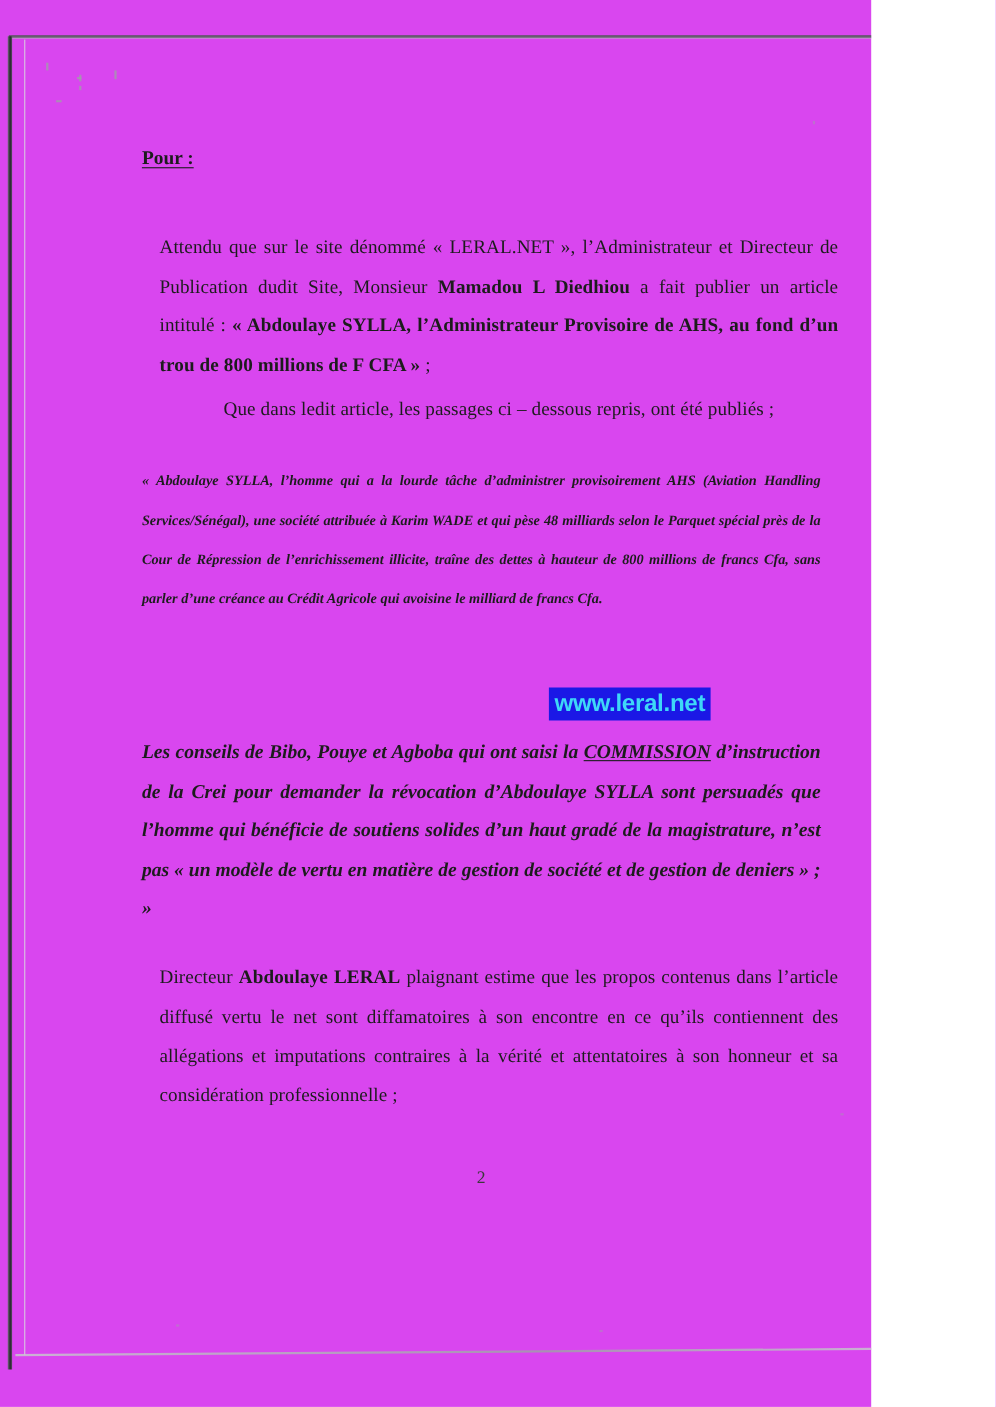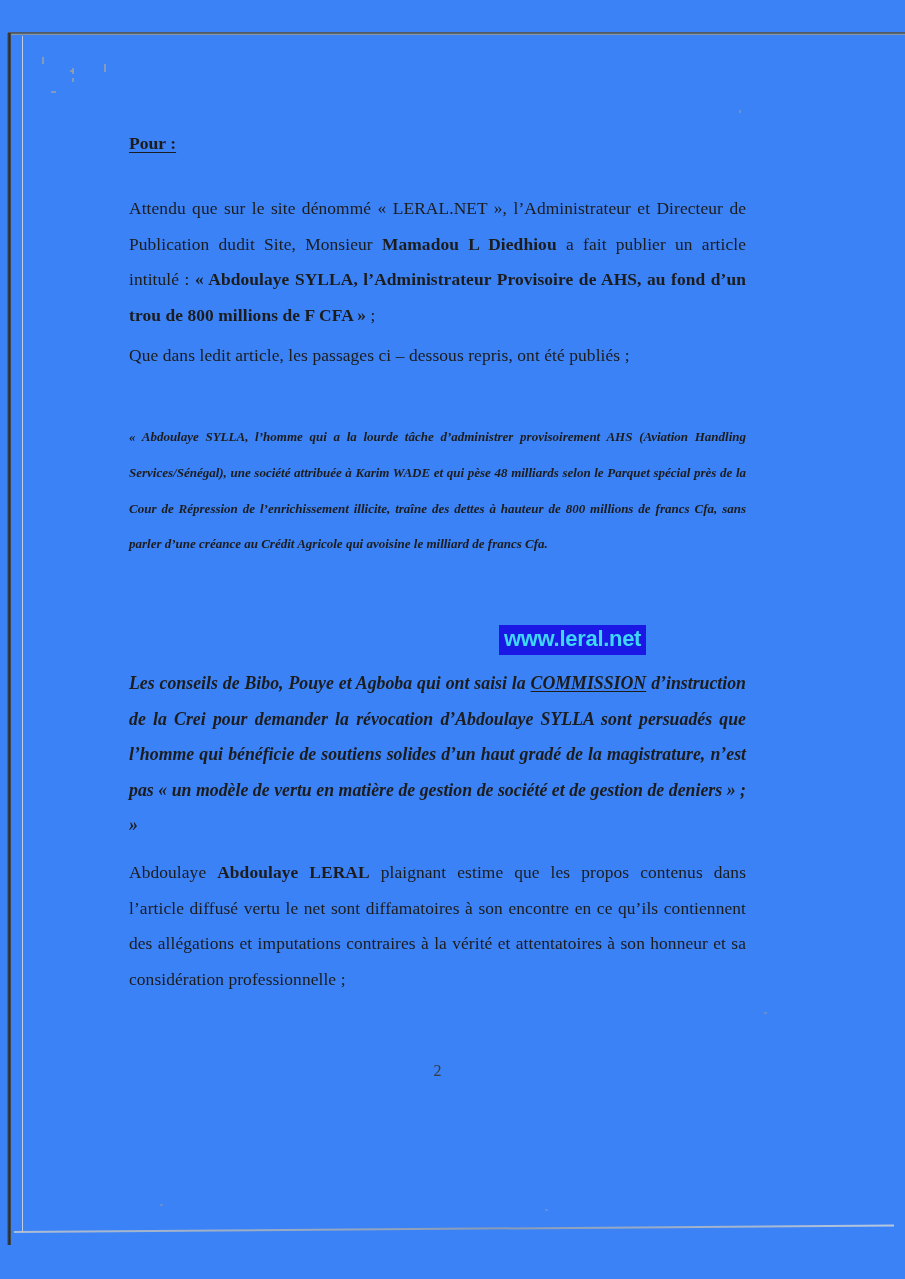--- a/index.html
+++ b/index.html
@@ -2,23 +2,23 @@
 <html><head>
 <meta charset="utf-8">
 <style>
   html, body {
     margin: 0;
     padding: 0;
     background: #ffffff;
   }
   #page {
     position: relative;
-    width: 905px;
+    width: 792px;
     height: 1279px;
-    background: #3b82f6;
+    background: #d946ef;
     overflow: hidden;
     font-family: "Liberation Serif", "DejaVu Serif", serif;
     color: #1c1c1c;
   }
 
   
   .scan-left-bar {
     position: absolute;
     left: 7px;
     top: 33px;
@@ -67,34 +67,34 @@
     position: absolute;
     left: 129px;
     top: 0;
     width: 617px;
   }
   .para {
     font-size: 17.4px;
     line-height: 35.6px;
     text-align: justify;
     text-justify: inter-word;
-    margin: 0;
+    margin: 16px;
     letter-spacing: .1px;
   }
   .heading {
     position: absolute;
     top: 133px;
     left: 0;
     font-size: 17.6px;
     font-weight: bold;
     text-decoration: underline;
     text-underline-offset: 3px;
   }
   .p1 { position: absolute; top: 191px; left: 0; width: 617px; }
-  .p2 { position: absolute; top: 338px; left: 0; width: 617px; text-align: left; }
+  .p2 { position: absolute; top: 338px; left: 0; width: 617px; text-align: center; }
   .quote {
     position: absolute;
     top: 406px;
     left: 0;
     width: 617px;
     font-style: italic;
     font-weight: bold;
     font-size: 13px;
     line-height: 35.8px;
     text-align: justify;
@@ -170,18 +170,18 @@
     <p class="para p1"><span>Attendu que sur le site dénommé « LERAL.NET », l’Administrateur et Directeur de Publication dudit Site, Monsieur </span><b class="bd">Mamadou L Diedhiou</b><span> a fait publier un article intitulé : </span><b class="bd">« Abdoulaye SYLLA, l’Administrateur Provisoire de AHS, au fond d’un trou de 800 millions de F CFA »</b><span> ;</span></p>
 
     <p class="para p2">Que dans ledit article, les passages ci – dessous repris, ont été publiés ;</p>
 
     <p class="quote">« Abdoulaye SYLLA, l’homme qui a la lourde tâche d’administrer provisoirement AHS (Aviation Handling Services/Sénégal), une société attribuée à Karim WADE et qui pèse 48 milliards selon le Parquet spécial près de la Cour de Répression de l’enrichissement illicite, traîne des dettes à hauteur de 800 millions de francs Cfa, sans parler d’une créance au Crédit Agricole qui avoisine le milliard de francs Cfa.</p>
 
     <div class="watermark">www.leral.net</div>
 
     <p class="quote2"><span>Les conseils de Bibo, Pouye et Agboba qui ont saisi la </span><span class="ul">COMMISSION</span><span> d’instruction de la Crei pour demander la révocation d’Abdoulaye SYLLA sont persuadés que l’homme qui bénéficie de soutiens solides d’un haut gradé de la magistrature, n’est pas « un modèle de vertu en matière de gestion de société et de gestion de deniers » ; »</span></p>
 
-    <p class="para p3"><span>Abdoulaye </span><b class="bd">Abdoulaye LERAL</b><span> plaignant estime que les propos contenus dans l’article diffusé vertu le net sont diffamatoires à son encontre en ce qu’ils contiennent des allégations et imputations contraires à la vérité et attentatoires à son honneur et sa considération professionnelle ;</span></p>
+    <p class="para p3"><span>Directeur </span><b class="bd">Abdoulaye LERAL</b><span> plaignant estime que les propos contenus dans l’article diffusé vertu le net sont diffamatoires à son encontre en ce qu’ils contiennent des allégations et imputations contraires à la vérité et attentatoires à son honneur et sa considération professionnelle ;</span></p>
 
     <div class="page-number">2</div>
 
   </div>
 </div>
 
 </body></html>

